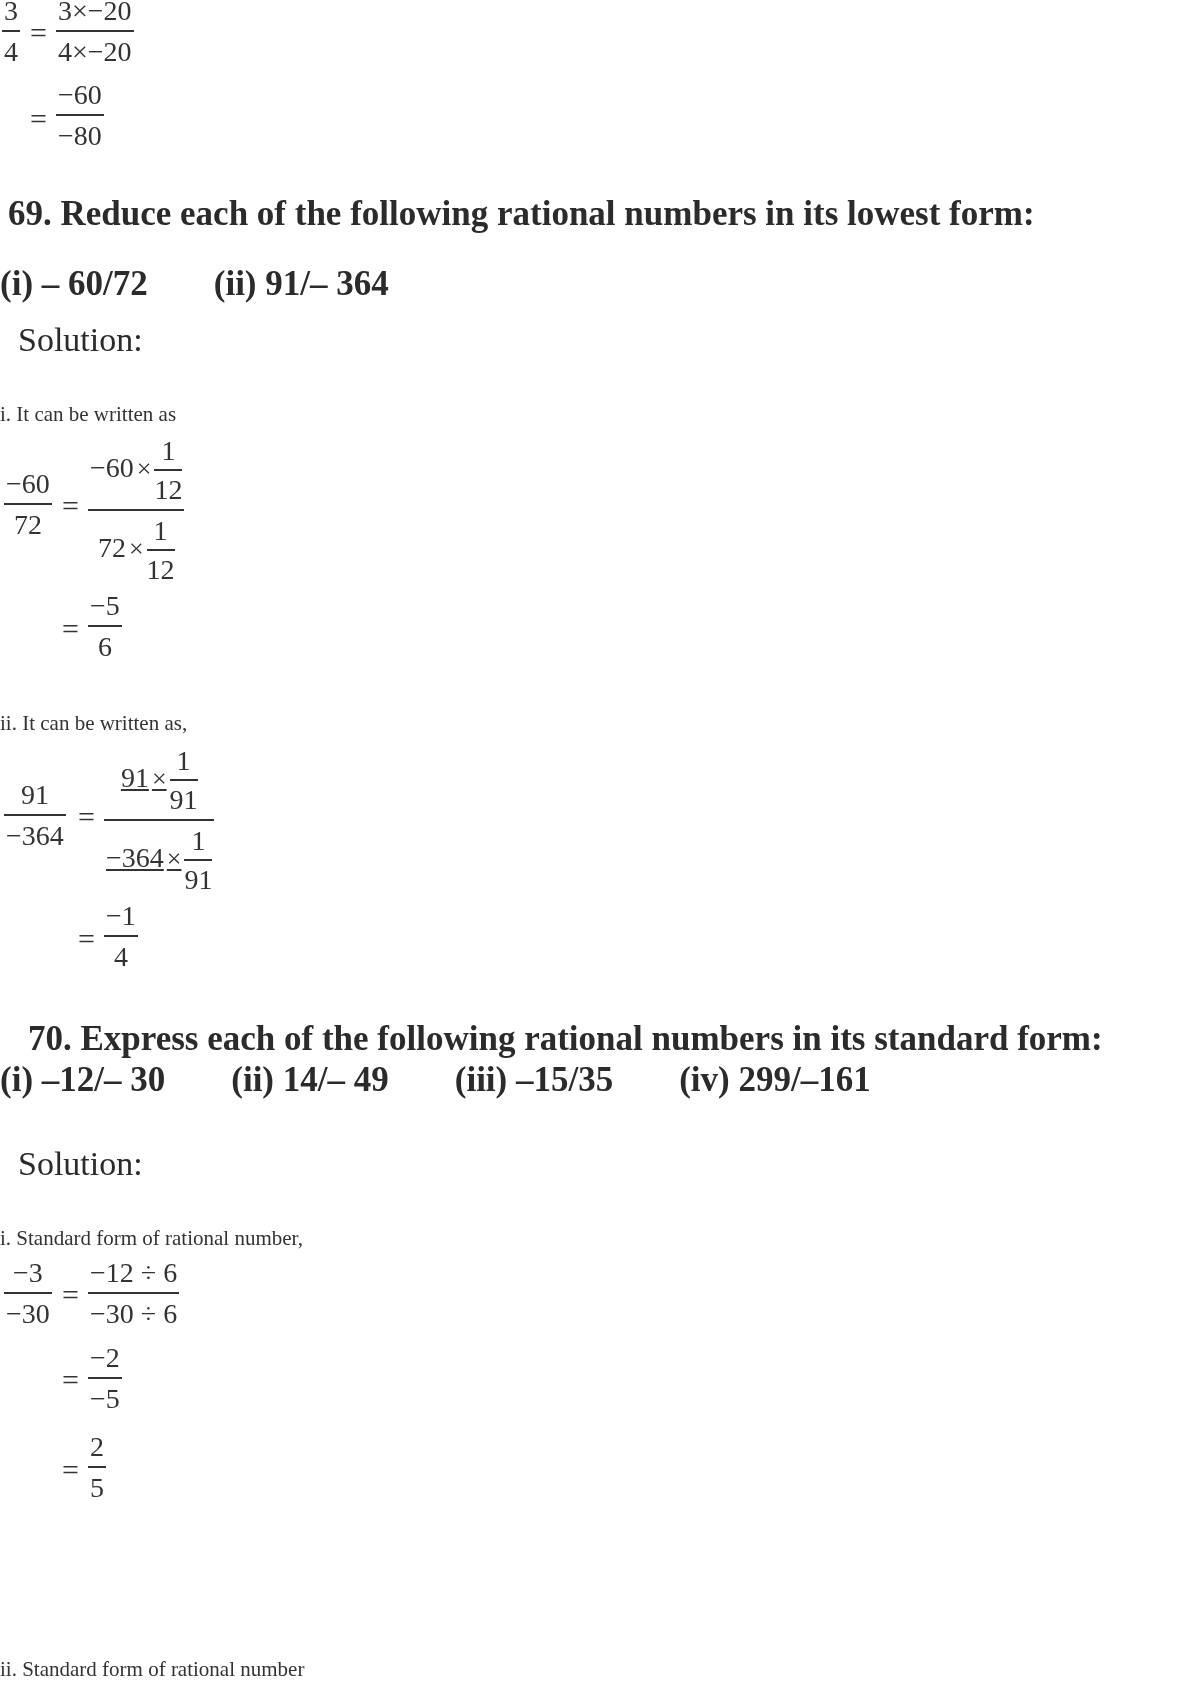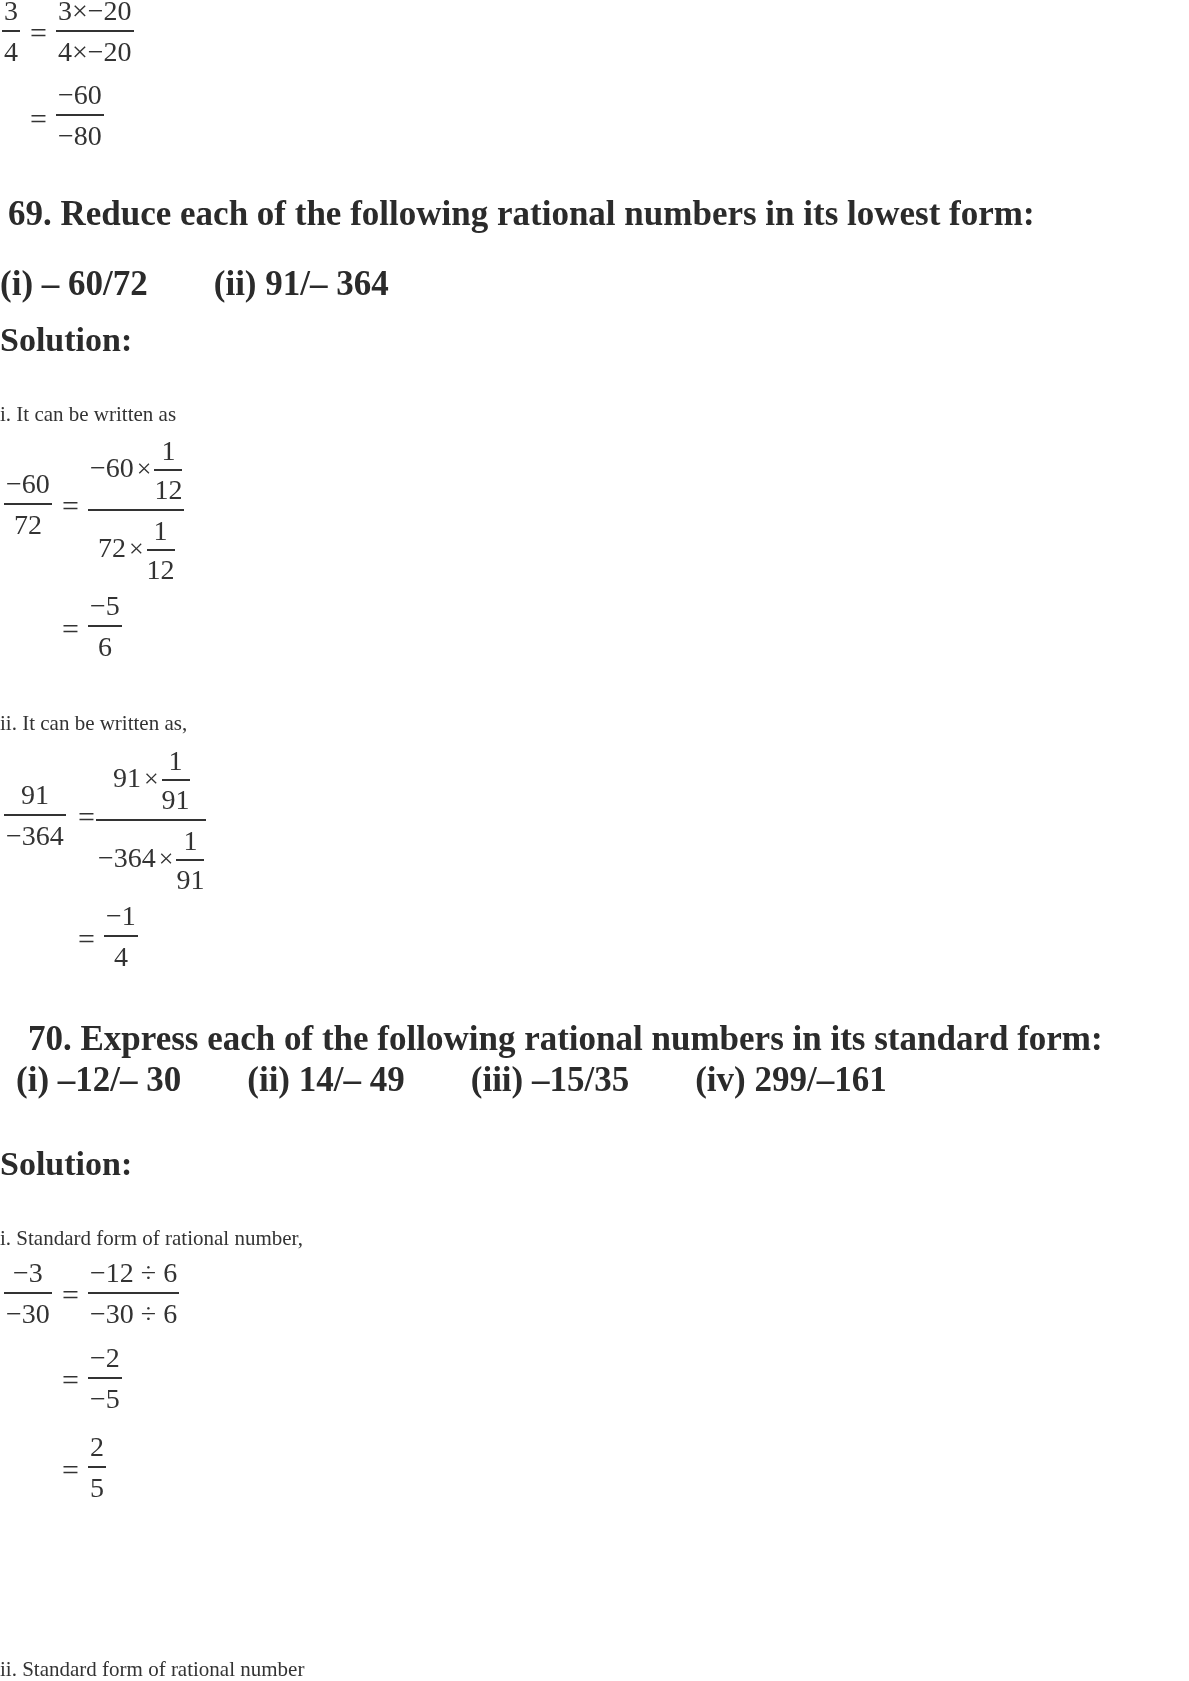--- a/index.html
+++ b/index.html
@@ -2,21 +2,21 @@
 <html><head>
 <meta charset="utf-8">
 <style>
   html, body { margin: 0; padding: 0; background: #ffffff; }
   body {
     width: 1189px; height: 1681px; position: relative; overflow: hidden;
     font-family: "Liberation Serif", "DejaVu Serif", serif; color: #2a2a2a;
   }
   .abs { position: absolute; white-space: nowrap; }
   .heading { font-weight: bold; font-size: 35px; line-height: 40px; color: #2b2b2b; }
-  .sol { font-weight: bold; font-size: 34px; line-height: 40px; color: #2b2b2b; }
+  .sol { font-weight: normal; font-size: 34px; line-height: 40px; color: #2b2b2b; padding-left: 18px; }
   .para { font-size: 21px; line-height: 32px; color: #333; }
   .frac { position: absolute; display: inline-flex; flex-direction: column; align-items: center; font-size: 28px; line-height: 30px; color: #333; }
   .frac .num, .frac .den { display: block; padding: 0 2px; white-space: nowrap; }
   .frac .bar { display: block; width: 100%; height: 2px; background: #333; margin: 4px 0 5px 0; }
   .eq { position: absolute; font-size: 30px; color: #333; line-height: 30px; }
   .inner { display: inline-flex; flex-direction: column; align-items: center; vertical-align: middle; font-size: 28px; line-height: 30px; }
   .inner .bar { display: block; width: 100%; height: 2px; background: #333; margin: 3px 0 4px 0; }
   .times { font-size: 26px; margin: 0 3px; }
 </style>
 </head>
@@ -82,21 +82,21 @@
 </div>
 
 <div class="abs para" style="left:0; top:707px;">ii. It can be written as,</div>
 
 <div class="frac" style="left:4px; top:780px;">
   <span class="num">91</span>
   <span class="bar"></span>
   <span class="den">−364</span>
 </div>
 <span class="eq" style="left:78px; top:802px;">=</span>
-<div class="frac" style="left:96px; top:746px;">
+<div class="frac" style="left:104px; top:746px;text-decoration:underline;">
   <span class="num">
     <span>91</span><span class="times">×</span><span class="inner">
         <span>1</span>
         <span class="bar"></span>
         <span>91</span>
       </span>
   </span>
   <span class="bar"></span>
   <span class="den">
     <span>−364</span><span class="times">×</span><span class="inner">
@@ -107,21 +107,21 @@
   </span>
 </div>
 <span class="eq" style="left:78px; top:924px;">=</span>
 <div class="frac" style="left:104px; top:901px;">
   <span class="num">−1</span>
   <span class="bar"></span>
   <span class="den">4</span>
 </div>
 
 <div class="abs heading" style="left:0; top:1019px;padding-left:28px;">70. Express each of the following rational numbers in its standard form:</div>
-<div class="abs heading" style="left:16px; top:1060px;">
+<div class="abs heading" style="left:0; top:1060px;">
   <span>(i) –12/– 30</span><span style="display:inline-block; width:66px;"></span><span>(ii) 14/– 49</span><span style="display:inline-block; width:66px;"></span><span>(iii) –15/35</span><span style="display:inline-block; width:66px;"></span><span>(iv) 299/–161</span>
 </div>
 
 <div class="abs sol" style="left:0; top:1144px;">Solution:</div>
 
 <div class="abs para" style="left:0; top:1222px;">i. Standard form of rational number,</div>
 
 <div class="frac" style="left:4px; top:1258px;">
   <span class="num">−3</span>
   <span class="bar"></span>

